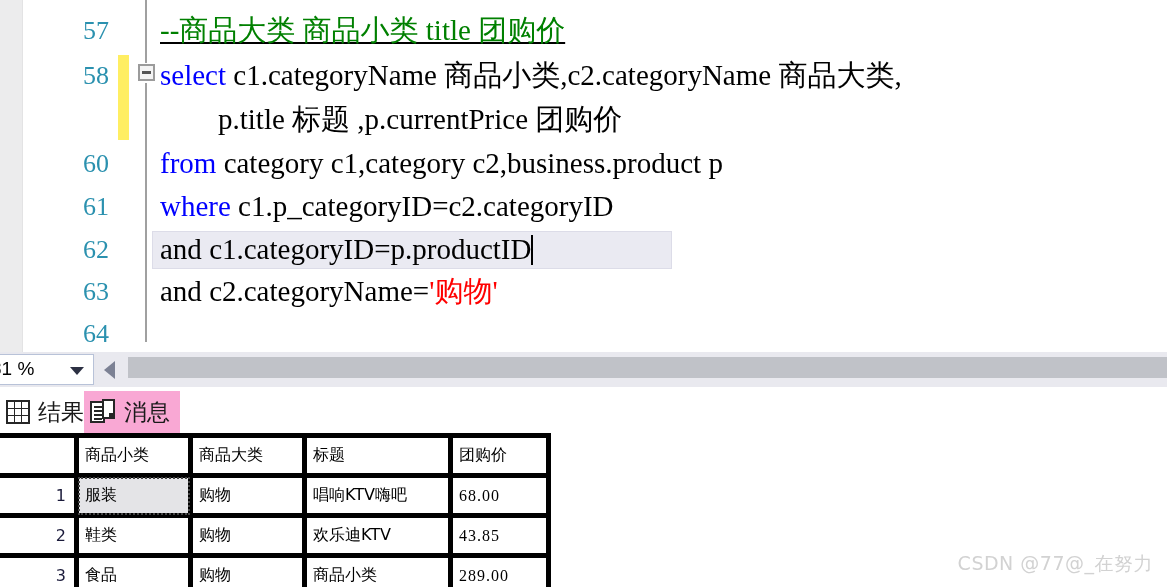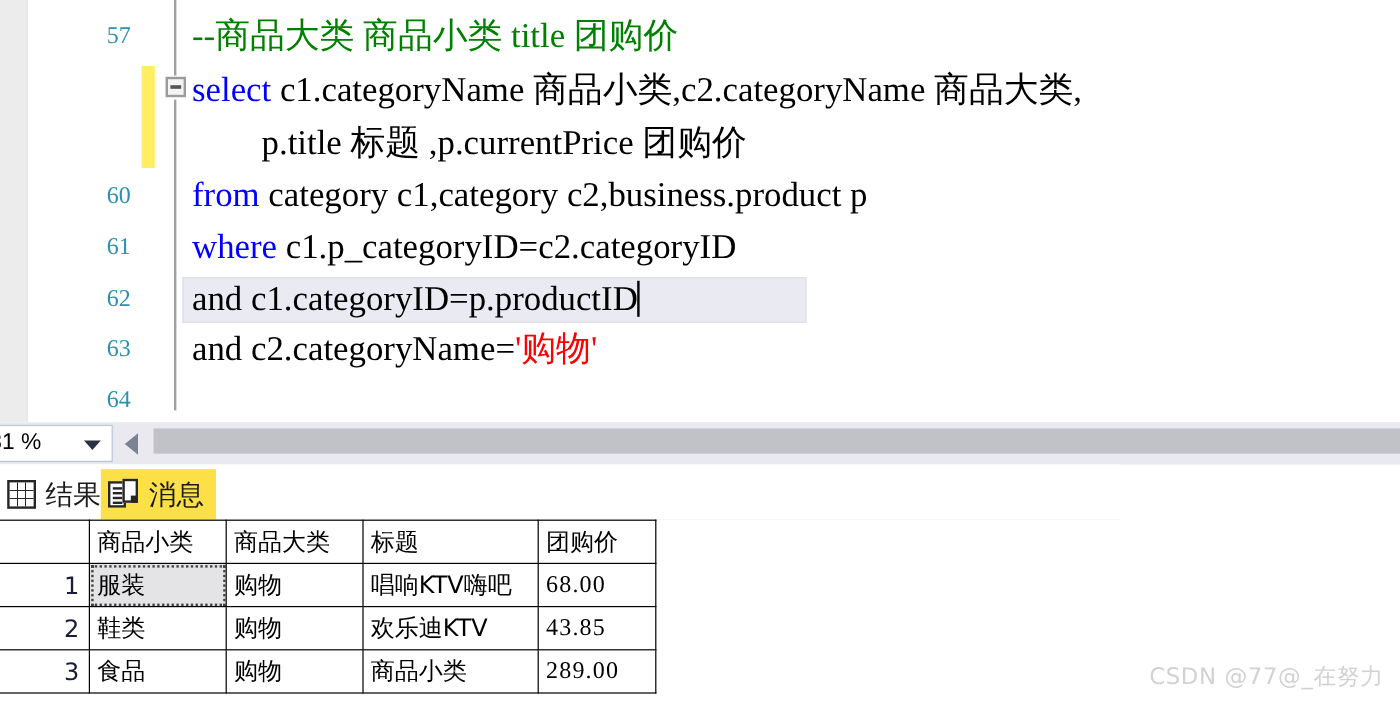--- a/index.html
+++ b/index.html
@@ -40,21 +40,21 @@
     width: 95px;
     height: 352px;
   }
   .ln {
     position: absolute;
     right: 8px;
     width: 90px;
     text-align: right;
     color: #2b91af;
     font-family: "Liberation Serif", serif;
-    font-size: 20px;
+    font-size: 26px;
     line-height: 41px;
     letter-spacing: 0px;
   }
   
   .change-bar {
     position: absolute;
     left: 118px;
     width: 11px;
     background: #ffee62;
   }
@@ -181,21 +181,21 @@
     height: 42px;
     display: flex;
     align-items: center;
     padding: 0 10px 0 6px;
     box-sizing: border-box;
     font-family: "DejaVu Sans", sans-serif;
     font-size: 23px;
     color: #1a1a1a;
   }
   .rtab.active { left: 0;  background: #ffffff; }
-  .rtab.idle   { left: 84px; background: #fde047; }
+  .rtab.idle   { left: 84px; background: #f9a8d4; }
   .rtab .label { margin-left: 8px; }
   .grid-glyph {
     width: 24px; height: 24px;
     border: 2px solid #262626;
     box-sizing: border-box;
     display: inline-block;
     position: relative;
     background:
       linear-gradient(to right, transparent 6px, #262626 6px, #262626 7px, transparent 7px),
       linear-gradient(to right, transparent 13px, #262626 13px, #262626 14px, transparent 14px),
@@ -241,24 +241,24 @@
     height: 154px;
     background: #ffffff;
     font-family: "DejaVu Sans", sans-serif;
   }
   table.rg {
     border-collapse: collapse;
     table-layout: fixed;
     margin-left: -18px;
   }
   table.rg th, table.rg td {
-    border: 1px solid #000000;
+    border: 5px solid #000000;
     height: 35px;
     padding: 0 6px;
-    font-size: 20px;
+    font-size: 16px;
     font-weight: normal;
     text-align: left;
     color: #000;
     background: #ffffff;
     overflow: hidden;
     white-space: nowrap;
     vertical-align: middle;
   }
   table.rg th:first-child, table.rg td.rownum {
     text-align: right;
@@ -288,36 +288,37 @@
   }
 </style>
 </head>
 <body>
 
 <div id="editor">
   <div class="sel-margin"></div>
   <div class="gutter-numbers">
       <div class="ln" style="top: -34px;">56</div>
       <div class="ln" style="top: 10px;">57</div>
+      <div class="ln" style="top: 55px;">58</div>
       <div class="ln" style="top: 143px;">60</div>
       <div class="ln" style="top: 186px;">61</div>
       <div class="ln" style="top: 229px;">62</div>
       <div class="ln" style="top: 271px;">63</div>
       <div class="ln" style="top: 313px;">64</div>
     </div>
   <div class="change-bar" style="top: 55px; height: 85px;"></div>
   <div class="outline-rail" style="top: 0px; height: 63px;"></div>
   <div class="outline-rail" style="top: 83px; height: 259px;"></div>
   <div class="collapse-box" style="top: 64px;">
       <i></i>
     </div>
   <div class="cur-line-hl" style="top: 231px;"></div>
   <div id="code-lines">
       <div class="code-line" style="top: -34px;"></div>
-      <div class="code-line" style="top: 10px;"><span class="cmt">--商品大类 商品小类 title 团购价</span></div>
+      <div class="code-line" style="top: 10px; text-decoration: underline;"><span class="cmt">--商品大类 商品小类 title 团购价</span></div>
       <div class="code-line" style="top: 55px;"><span class="kw">select</span><span> c1.categoryName 商品小类,c2.categoryName 商品大类,</span></div>
       <div class="code-line" style="top: 99px;"><span>        p.title 标题 ,p.currentPrice 团购价</span></div>
       <div class="code-line" style="top: 143px;"><span class="kw">from</span><span> category c1,category c2,business.product p</span></div>
       <div class="code-line" style="top: 186px;"><span class="kw">where</span><span> c1.p_categoryID=c2.categoryID</span></div>
       <div class="code-line" style="top: 229px;"><span class="kw-dim">and</span><span> c1.categoryID=p.productID</span><span class="caret"></span></div>
       <div class="code-line" style="top: 271px;"><span class="kw-dim">and</span><span> c2.categoryName=</span><span class="str">'购物'</span></div>
       <div class="code-line" style="top: 313px;"></div>
     </div>
 </div>
 

